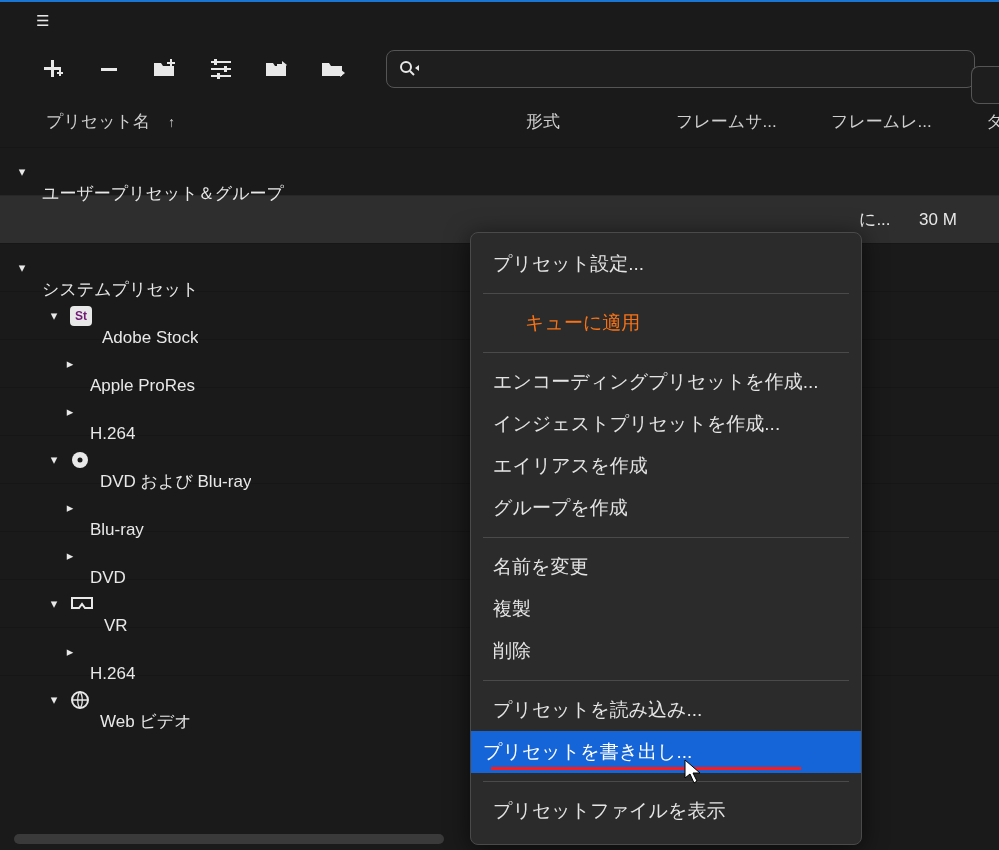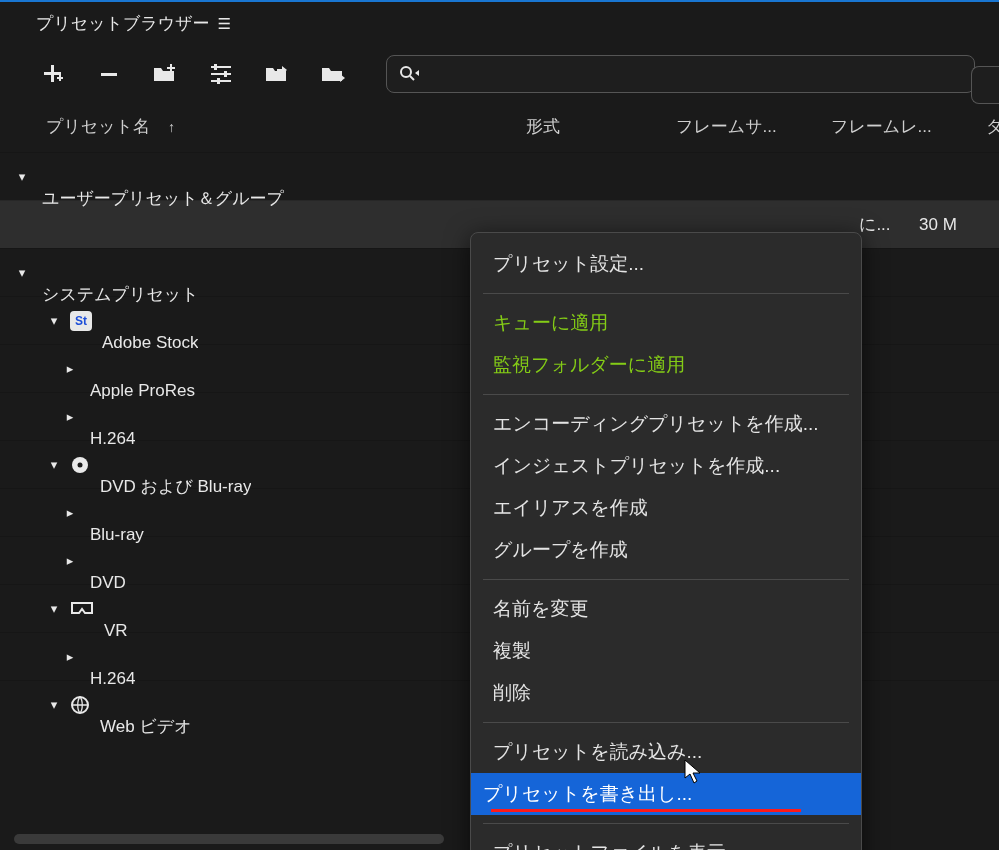--- a/index.html
+++ b/index.html
@@ -99,21 +99,21 @@
   .lbl { margin-left: 10px; white-space: nowrap; overflow: hidden; margin-top: 44px; }
   .row .cell-format { margin-left: auto; width: 150px;  }
   .row .cell-rate   { width: 80px; text-align:left; }
 
   .folder-icon, .disc-icon, .vr-icon, .globe-icon, .st-icon {
     display:inline-flex; align-items:center; justify-content:center;
     margin-left: 6px;
   }
   .st-icon {
     width:22px; height:20px; border-radius:4px;
-    background:#e8e8e8; color:#1d4ed8; font-size:12px; font-weight:700;
+    background:#e8e8e8; color:#701a75; font-size:12px; font-weight:700;
   }
 
   
   .hscroll {
     position:absolute; left:14px; bottom:6px;
     width: 430px; height:10px;
     background:#3a3a3a; border-radius:6px;
   }
 
   
@@ -127,42 +127,41 @@
     padding: 10px 0 12px 0;
     box-shadow: 0 4px 24px rgba(0,0,0,0.6);
     font-size: 19px;
     color: #e4e4e4;
   }
   .cm-item {
     padding: 8px 22px;
     white-space: nowrap;
     cursor: pointer;
   }
-  .cm-item.disabled { color: #84cc16; cursor: default; }
+  .cm-item.disabled { color: #f97316; cursor: default; margin-left: 32px; }
   .cm-sep { height:1px; background:#4a4a4a; margin: 8px 12px; }
   .cm-item.highlight {
     background:#1565d8; color:#fff;
     position: relative;
     padding-left: 12px;
   }
   .cm-item.highlight::after{
     content:""; position:absolute; left:20px; right:60px; bottom:3px;
     height:3px; background:#ff1a1a;
   }
   .cursor-arrow {
     position:absolute; left: 684px; top: 757px;
     pointer-events:none;
   }
 
 </style>
 </head>
 <body>
 
 <div class="panel-tab">
-  <span class="title">プリセットブラウザー</span>
   <span class="menu-icon">☰</span>
 </div>
 
 <div class="toolbar">
   <div class="tbtn">
     <svg width="22" height="22" viewBox="0 0 22 22">
         <path d="M9 2h3v7h7v3h-7v7H9v-7H2V9h7z" fill="#e8e8e8"></path>
         <rect x="15" y="14" width="6" height="2" fill="#e8e8e8"></rect>
         <rect x="17" y="12" width="2" height="6" fill="#e8e8e8"></rect>
       </svg>
@@ -304,21 +303,20 @@
   </div>
 
 </div>
 
 <div class="hscroll"></div>
 
 <div class="context-menu">
   <div class="cm-item">プリセット設定...</div>
   <div class="cm-sep"></div>
   <div class="cm-item disabled">キューに適用</div>
-  <div class="cm-item disabled">監視フォルダーに適用</div>
   <div class="cm-sep"></div>
   <div class="cm-item">エンコーディングプリセットを作成...</div>
   <div class="cm-item">インジェストプリセットを作成...</div>
   <div class="cm-item">エイリアスを作成</div>
   <div class="cm-item">グループを作成</div>
   <div class="cm-sep"></div>
   <div class="cm-item">名前を変更</div>
   <div class="cm-item">複製</div>
   <div class="cm-item">削除</div>
   <div class="cm-sep"></div>

